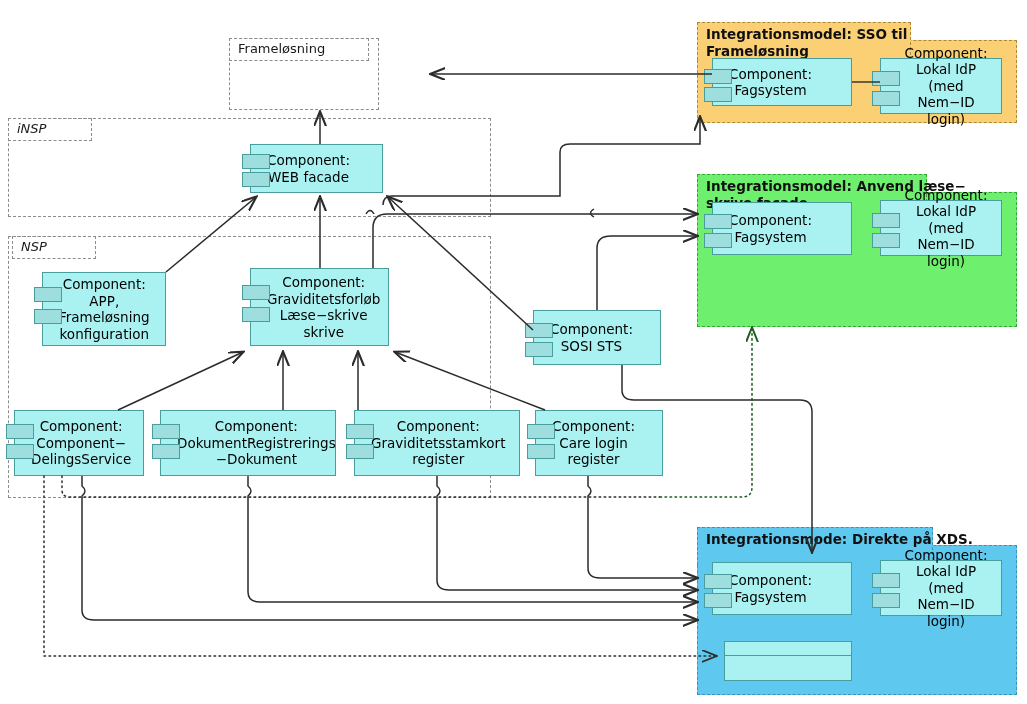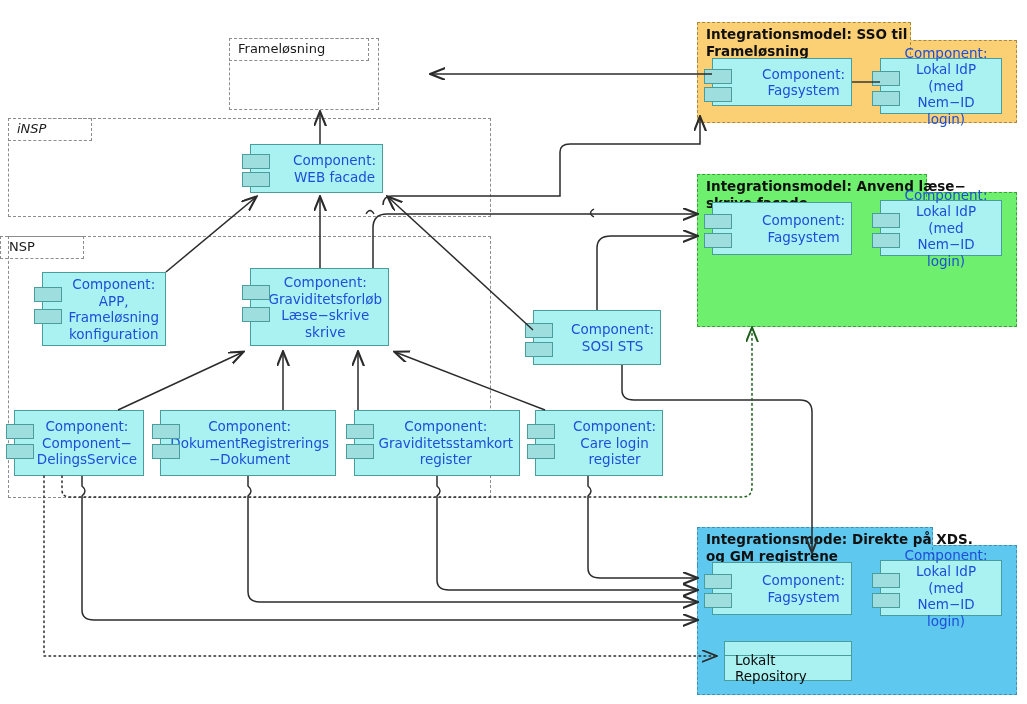--- a/index.html
+++ b/index.html
@@ -20,22 +20,22 @@
              line-height:17px;padding:3px 8px 2px 8px;white-space:nowrap;}
   .grp.orange{background:#fbcf74;border-color:#a9883f;}
   .grp.green{background:#6ef06e;border-color:#3aa03a;}
   .grp.blue{background:#5fc8ef;border-color:#3a90b8;}
   .grp-title.orange{background:#fbcf74;}
   .grp-title.green{background:#6ef06e;}
   .grp-title.blue{background:#5fc8ef;}
 
   
   .comp{position:absolute;background:#aaf2f2;border:1.2px solid #4a9d9d;z-index:20;
-        display:flex;align-items:center;justify-content:flex-end;text-align:center;
-        font-size:13.5px;color:#1d4ed8;line-height:16.5px;box-sizing:border-box;}
+        display:flex;align-items:center;justify-content:flex-start;text-align:center;
+        font-size:13.5px;color:#000000;line-height:16.5px;box-sizing:border-box;}
   .comp .lbl{padding:0 6px 0 16px;}
   .port{position:absolute;left:-9px;width:26px;height:13px;background:#9fdede;
         border:1.2px solid #4a9d9d;z-index:22;}
 
   
   .repo{position:absolute;background:#aaf2f2;border:1.2px solid #4a9d9d;z-index:20;
         box-sizing:border-box;font-size:13.5px;color:#0c0c0c;}
   .repo .hdr{height:13px;border-bottom:1.2px solid #4a9d9d;}
   .repo .body{display:flex;align-items:center;padding-left:10px;height:calc(100% - 14px);}
 </style>
@@ -48,21 +48,21 @@
   <div class="pkg-tab" style="left:229px;top:38px;width:120px;height:18px;border-bottom:1.5px dashed #8c8c8c;background:transparent;">
     <span>Frameløsning</span>
   </div>
 
   <div class="pkg" style="left:8px;top:118px;width:481px;height:97px;"></div>
   <div class="pkg-tab" style="left:8px;top:118px;width:64px;height:18px;border-bottom:1.5px dashed #8c8c8c;background:transparent;font-style:italic;">
     <span>iNSP</span>
   </div>
 
   <div class="pkg" style="left:8px;top:236px;width:481px;height:260px;"></div>
-  <div class="pkg-tab" style="left:0;top:236px;width:64px;height:18px;border-bottom:1.5px dashed #8c8c8c;background:transparent;">
+  <div class="pkg-tab" style="left:12px;top:236px;width:64px;height:18px;border-bottom:1.5px dashed #8c8c8c;background:transparent;font-style:italic;">
     <span>NSP</span>
   </div>
 
   <div class="grp orange" style="left:697px;top:40px;width:318px;height:81px;"></div>
   <div class="grp-title orange" style="left:697px;top:22px;width:214px;height:38px;border:1.8px dashed #a9883f;border-bottom:none;box-sizing:border-box;">
     <div>Integrationsmodel: SSO til</div>
     <div>Frameløsning</div>
   </div>
 
   <div class="comp" style="left:712px;top:58px;width:140px;height:48px;">
@@ -106,21 +106,20 @@
       <div>Component:</div>
       <div>Lokal IdP (med</div>
       <div>Nem−ID login)</div>
     </div>
   </div>
 
 
   <div class="grp blue" style="left:697px;top:545px;width:318px;height:148px;"></div>
   <div class="grp-title blue" style="left:697px;top:527px;width:236px;height:38px;border:1.8px dashed #3a90b8;border-bottom:none;box-sizing:border-box;">
     <div>Integrationsmode: Direkte på XDS.</div>
-    <div>og GM registrene</div>
   </div>
 
   <div class="comp" style="left:712px;top:562px;width:140px;height:53px;">
     <div class="port" style="top:11px;"></div>
     <div class="port" style="top:30px;"></div>
     <div class="lbl">
       <div>Component:</div>
       <div>Fagsystem</div>
     </div>
   </div>
@@ -130,23 +129,20 @@
     <div class="port" style="top:32px;"></div>
     <div class="lbl">
       <div>Component:</div>
       <div>Lokal IdP (med</div>
       <div>Nem−ID login)</div>
     </div>
   </div>
 
   <div class="repo" style="left:724px;top:641px;width:128px;height:40px;">
     <div class="hdr"></div>
-    <div class="body">
-      <span>Lokalt Repository</span>
-    </div>
   </div>
 
   <div class="comp" style="left:250px;top:144px;width:133px;height:49px;">
     <div class="port" style="top:9px;"></div>
     <div class="port" style="top:27px;"></div>
     <div class="lbl">
       <div>Component:</div>
       <div>WEB facade</div>
     </div>
   </div>

